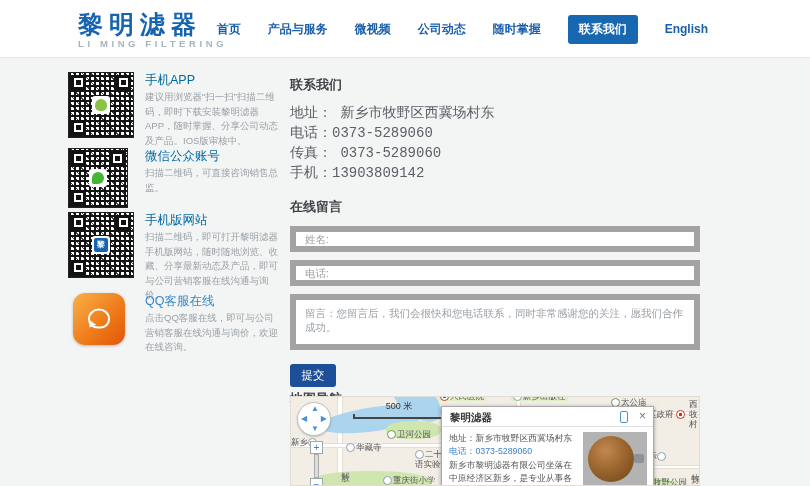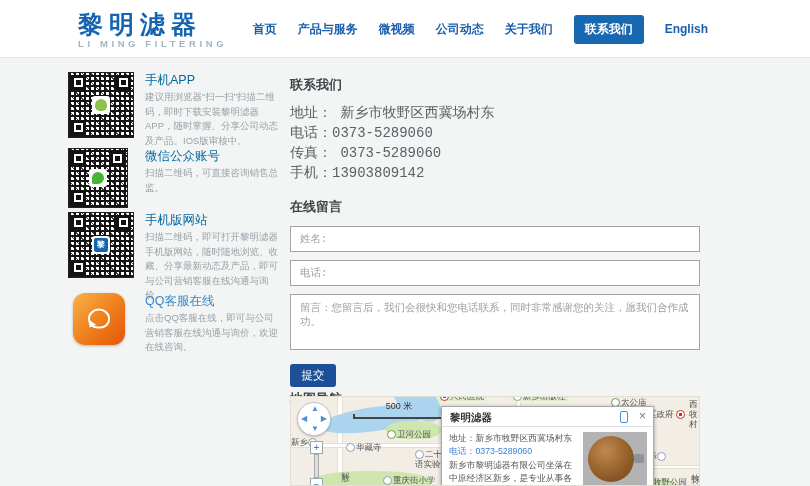--- a/index.html
+++ b/index.html
@@ -5,21 +5,21 @@
   html,body{margin:0;padding:0;width:810px;height:486px;overflow:hidden;
     font-family:"Liberation Sans",sans-serif;background:#f3f4f4;position:relative;}
   *{box-sizing:border-box;}
 
   
   .header{position:absolute;top:0;left:0;width:810px;height:58px;background:#fff;
     border-bottom:1px solid #e6e8e8;z-index:5;}
   .logo{position:absolute;left:78px;top:11px;cursor:pointer;}
   .logo-cn{font-size:25px;font-weight:900;color:#1464b2;letter-spacing:6px;line-height:26px;}
   .logo-en{font-size:9.5px;color:#a4b4bf;letter-spacing:3.6px;margin-top:1px;font-weight:bold;}
-  .nav{position:absolute;right:102px;top:0;height:58px;display:flex;align-items:center;gap:21px;}
+  .nav{position:absolute;right:102px;top:0;height:58px;display:flex;align-items:center;gap:27px;}
   .nav-item{font-size:12px;font-weight:bold;color:#1a5fab;cursor:pointer;white-space:nowrap;}
   .nav-item.active{background:#1767b1;color:#fff;padding:6px 11px;border-radius:3px;}
 
   
   .sb-block{position:absolute;left:68px;width:212px;}
   .qr{width:66px;height:66px;position:relative;background:#fff;border:1px solid #222;
     background-image:
       repeating-linear-gradient(45deg, rgba(17,17,17,.8) 0 1px, transparent 1px 6px),
       repeating-linear-gradient(0deg,#151515 0 2px,transparent 2px 5px),
       repeating-linear-gradient(90deg,#151515 0 2px,#fff 2px 5px);}
@@ -42,23 +42,23 @@
     box-shadow:0 1px 3px rgba(0,0,0,.25);cursor:pointer;}
   .qq-glyph{position:absolute;left:50%;top:50%;transform:translate(-50%,-52%);
     width:22px;height:20px;border:2.5px solid #fff;border-radius:50% 50% 45% 45%;}
   .qq-glyph::after{content:"";position:absolute;left:-4px;bottom:-5px;width:0;height:0;
     border:4px solid transparent;border-top:6px solid #fff;transform:rotate(35deg);}
 
   
   .rc{position:absolute;left:290px;width:410px;}
   .h-sec{font-size:13px;font-weight:bold;color:#3f4448;}
   .c-row{font-size:14px;color:#5a6167;line-height:20px;font-family:Liberation Mono, monospace;}
-  .field{width:410px;height:26px;background:#fff;border:1px solid #a3a3a3;
+  .field{width:410px;height:26px;background:#fff;border:6px solid #a3a3a3;
     font-size:10.5px;color:#777;padding:0 9px;outline:none;
-    font-family:Liberation Mono, monospace;}
+    font-family:Liberation Sans, sans-serif;}
   .field::placeholder{color:#9aa0a6;}
   textarea.field{height:56px;padding-top:6px;resize:none;line-height:14px;}
   .submit-btn{width:46px;height:23px;background:#1c4f97;color:#fff;border:none;
     border-radius:3px;font-size:11.5px;cursor:pointer;font-family:"Liberation Sans",sans-serif;}
 
   
   .map{position:absolute;left:290px;top:396px;width:410px;height:90px;overflow:hidden;
     background:#f2eee6;border:1px solid #e2ded6;cursor:grab;}
   .road-v{position:absolute;top:0;bottom:0;background:#fefdfa;border-left:1px solid #e5dfd3;border-right:1px solid #e5dfd3;}
   .road-h{position:absolute;background:#fefdfa;border-top:1px solid #e5dfd3;border-bottom:1px solid #e5dfd3;}
@@ -106,21 +106,21 @@
 <div class="header">
   <div class="logo">
     <div class="logo-cn">黎明滤器</div>
     <div class="logo-en">LI MING FILTERING</div>
   </div>
   <div class="nav">
     <div class="nav-item">首页</div>
     <div class="nav-item">产品与服务</div>
     <div class="nav-item">微视频</div>
     <div class="nav-item">公司动态</div>
-    <div class="nav-item">关于我们</div>
+    <div class="nav-item">随时掌握</div>
     <div class="nav-item active">联系我们</div>
     <div class="nav-item">English</div>
   </div>
 </div>
 
 <div class="sb-block" style="top:72px;">
   <div class="qr">
     <div class="fp tl"></div>
     <div class="fp tr"></div>
     <div class="fp bl"></div>

